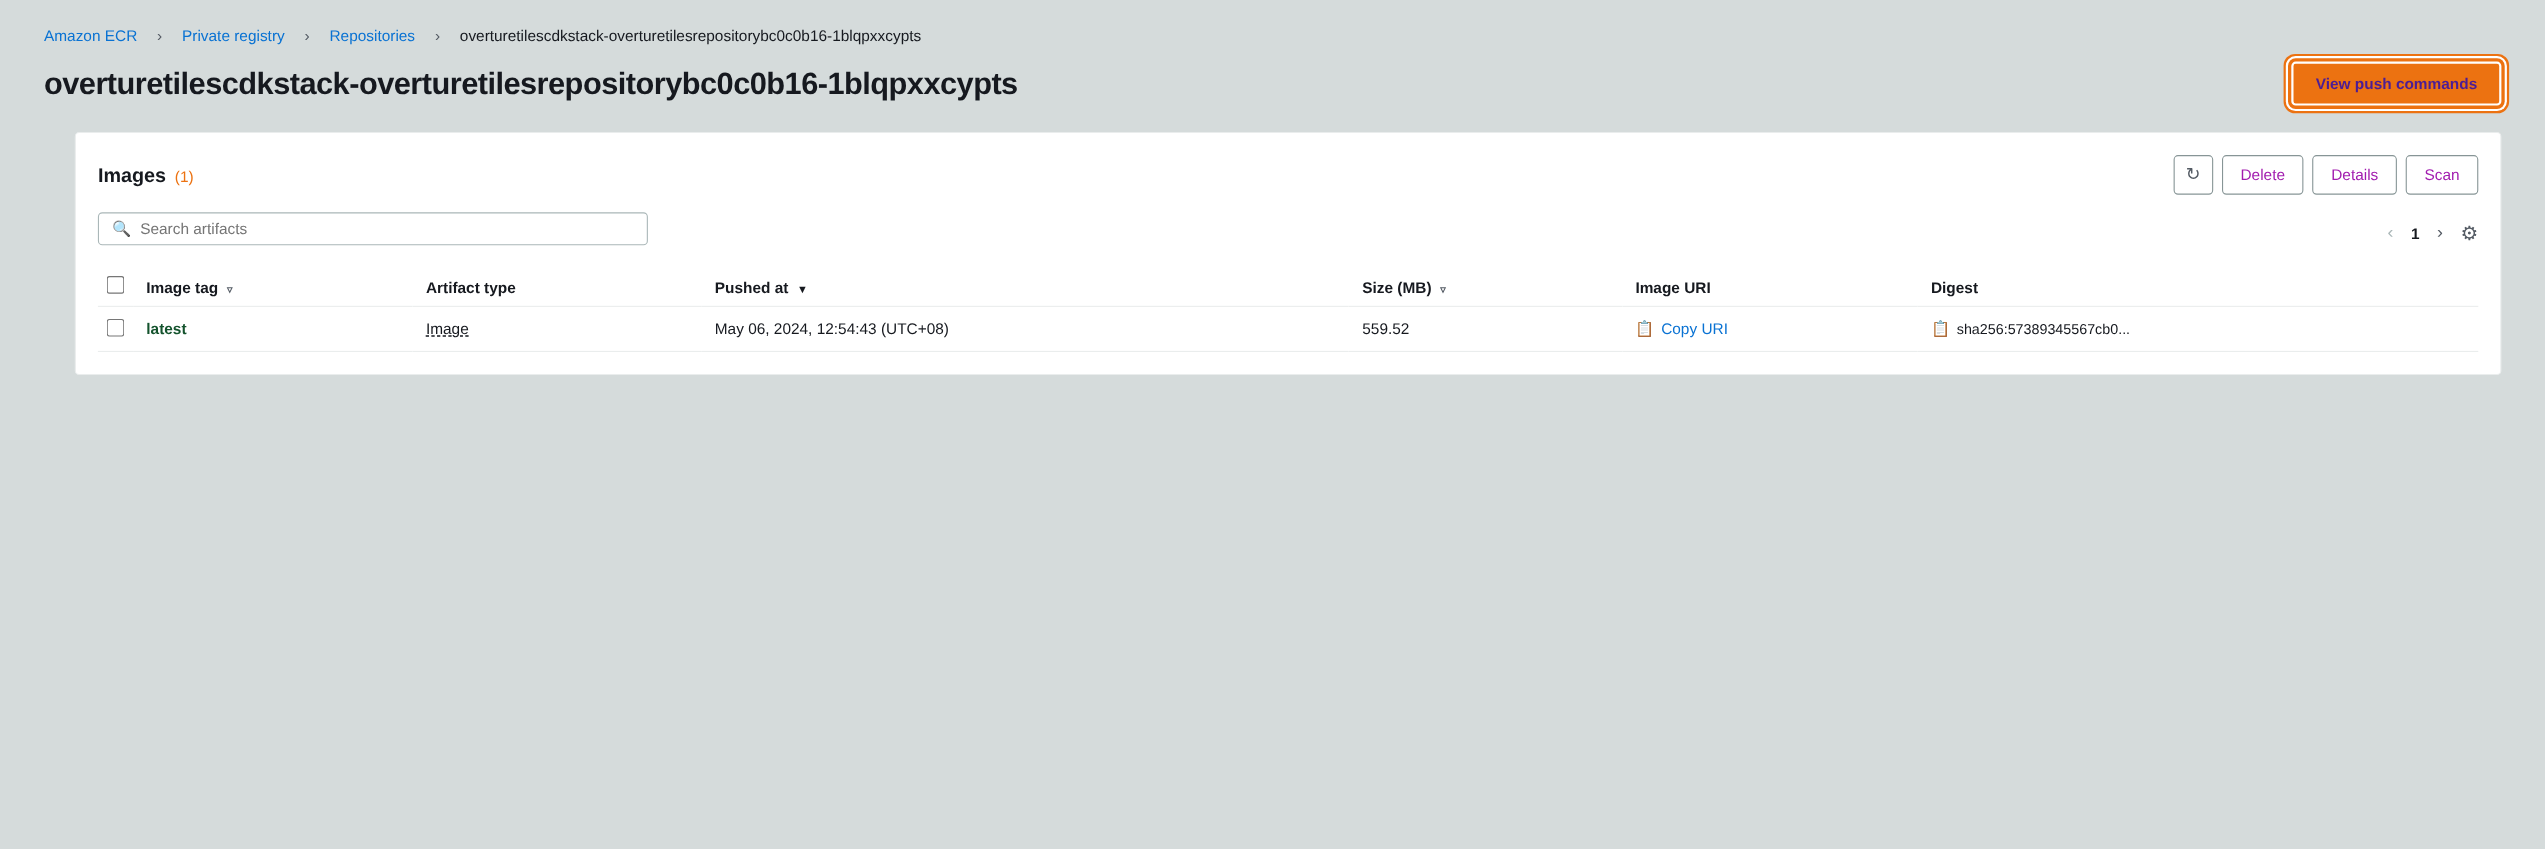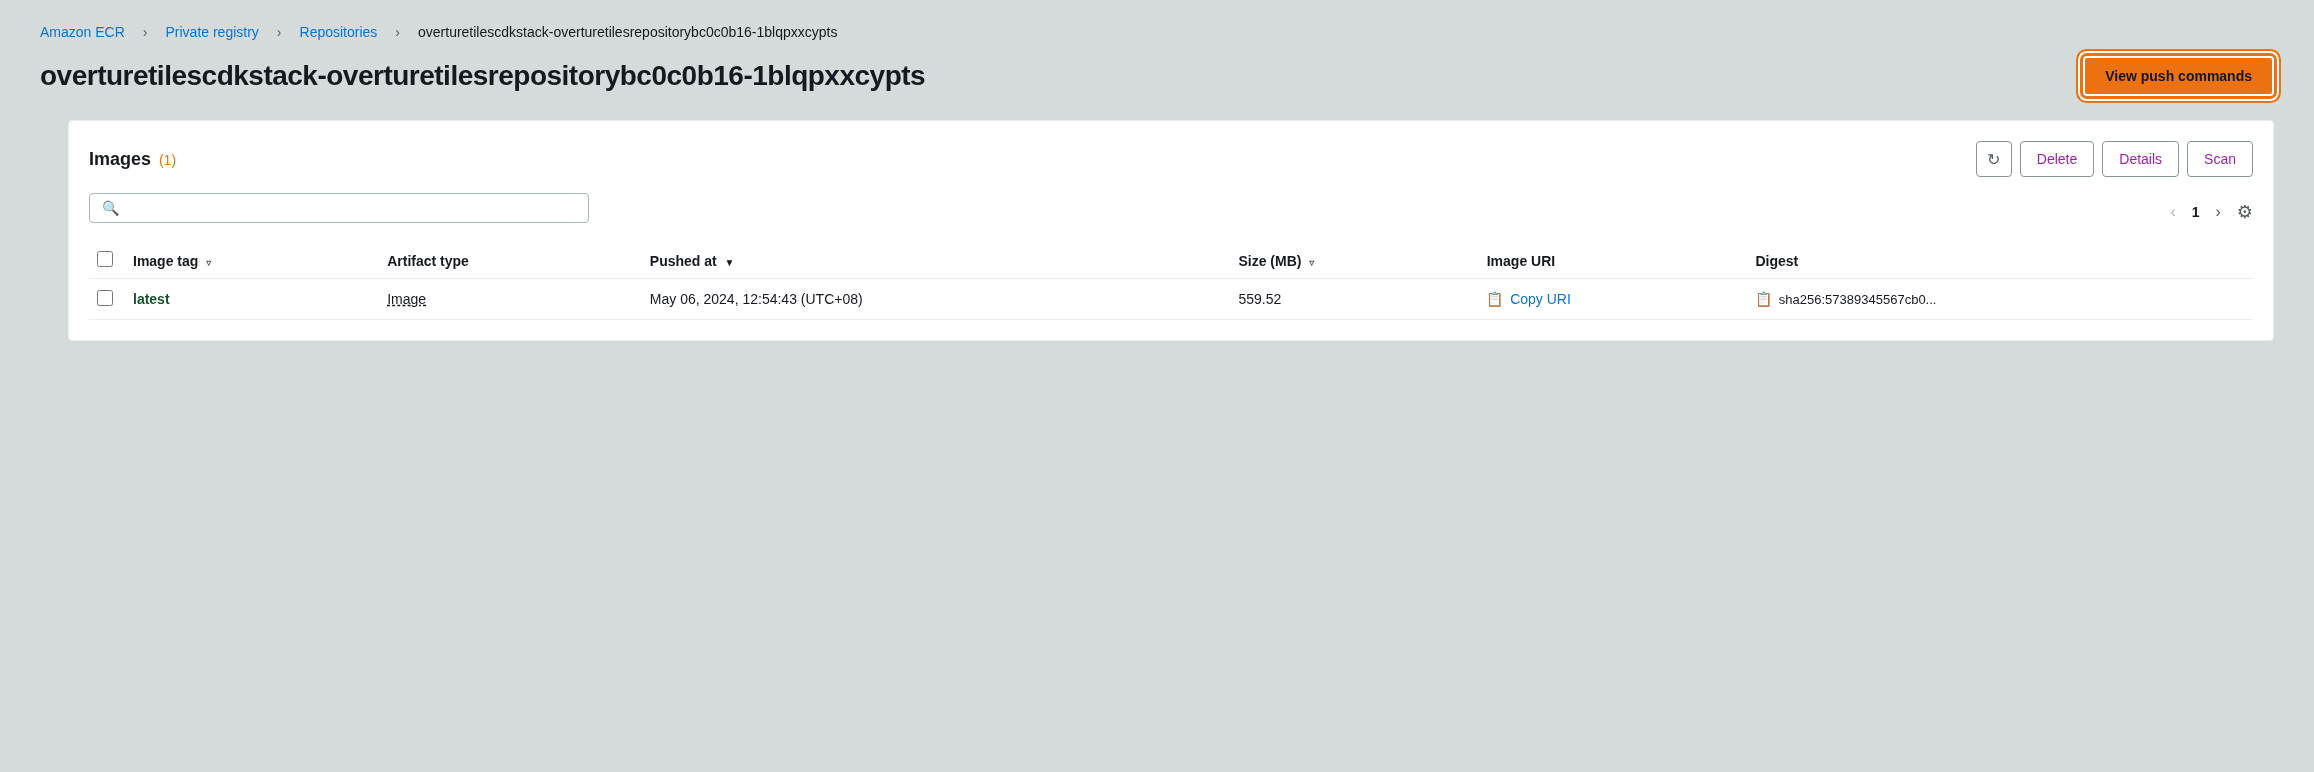--- a/index.html
+++ b/index.html
@@ -37,21 +37,21 @@
       margin-bottom: 24px;
     }
     .page-title {
       font-size: 28px;
       font-weight: 700;
       color: #16191f;
       letter-spacing: -0.5px;
     }
     .view-push-commands-btn {
       background-color: #ec7211;
-      color: #0f172a;
+      color: #4c1d95;
       border: 2px solid #fff;
       border-radius: 4px;
       padding: 10px 20px;
       font-size: 14px;
       font-weight: 700;
       cursor: pointer;
       white-space: nowrap;
       box-shadow: 0 0 0 3px #ec7211, 0 0 0 5px #fff, 0 0 0 7px #ec7211;
     }
 
@@ -258,20 +258,21 @@
       </button>
       <button class="btn-secondary">Delete</button>
       <button class="btn-secondary">Details</button>
       <button class="btn-secondary">Scan</button>
     </div>
   </div>
 
   <div class="search-row">
     <div class="search-bar">
       <span class="search-icon">🔍</span>
+      <input type="text" placeholder="Search artifacts" style="">
     </div>
     <div class="pagination-area">
       <button class="pagination-btn" disabled="">‹</button>
       <span class="pagination-num">1</span>
       <button class="pagination-btn">›</button>
       <button class="settings-icon-btn">⚙</button>
     </div>
   </div>
 
   <table>

